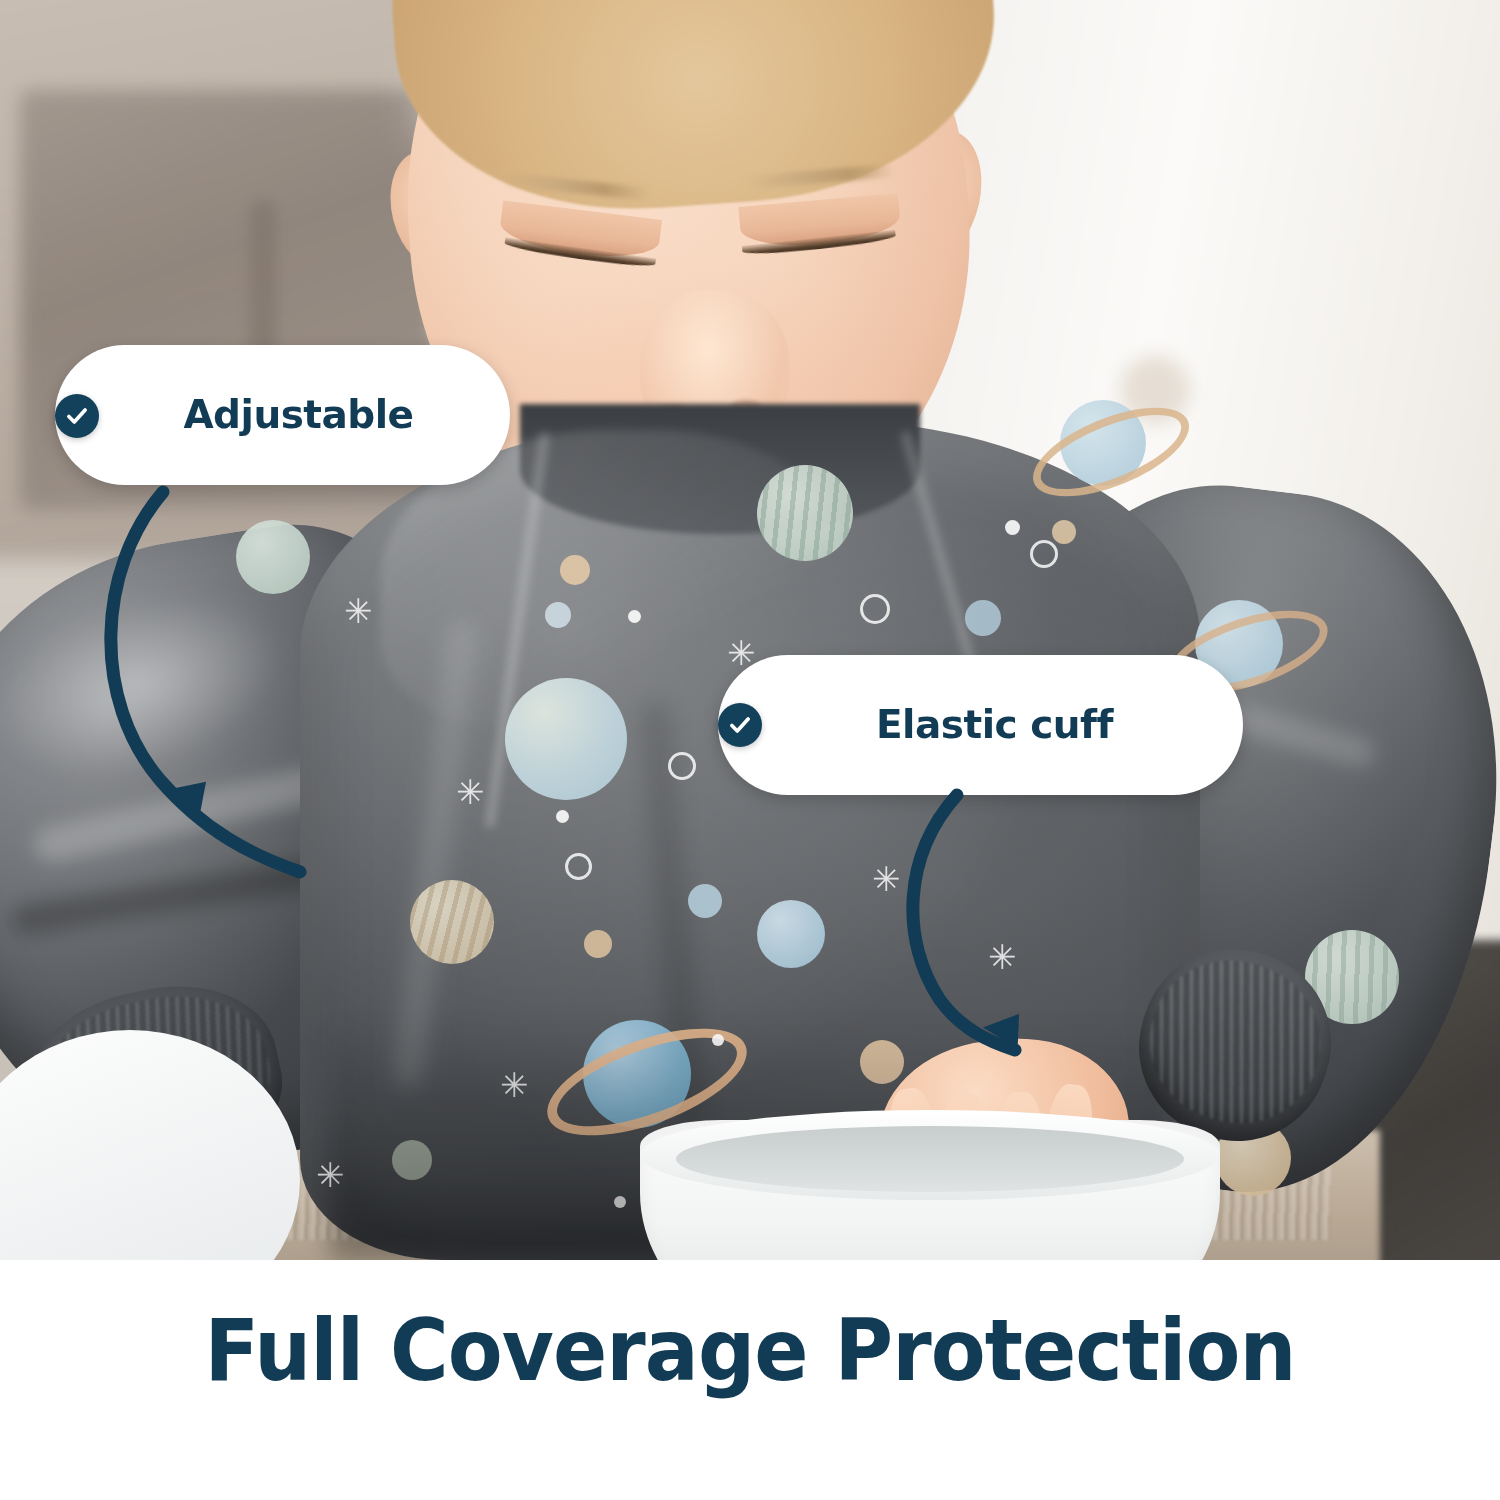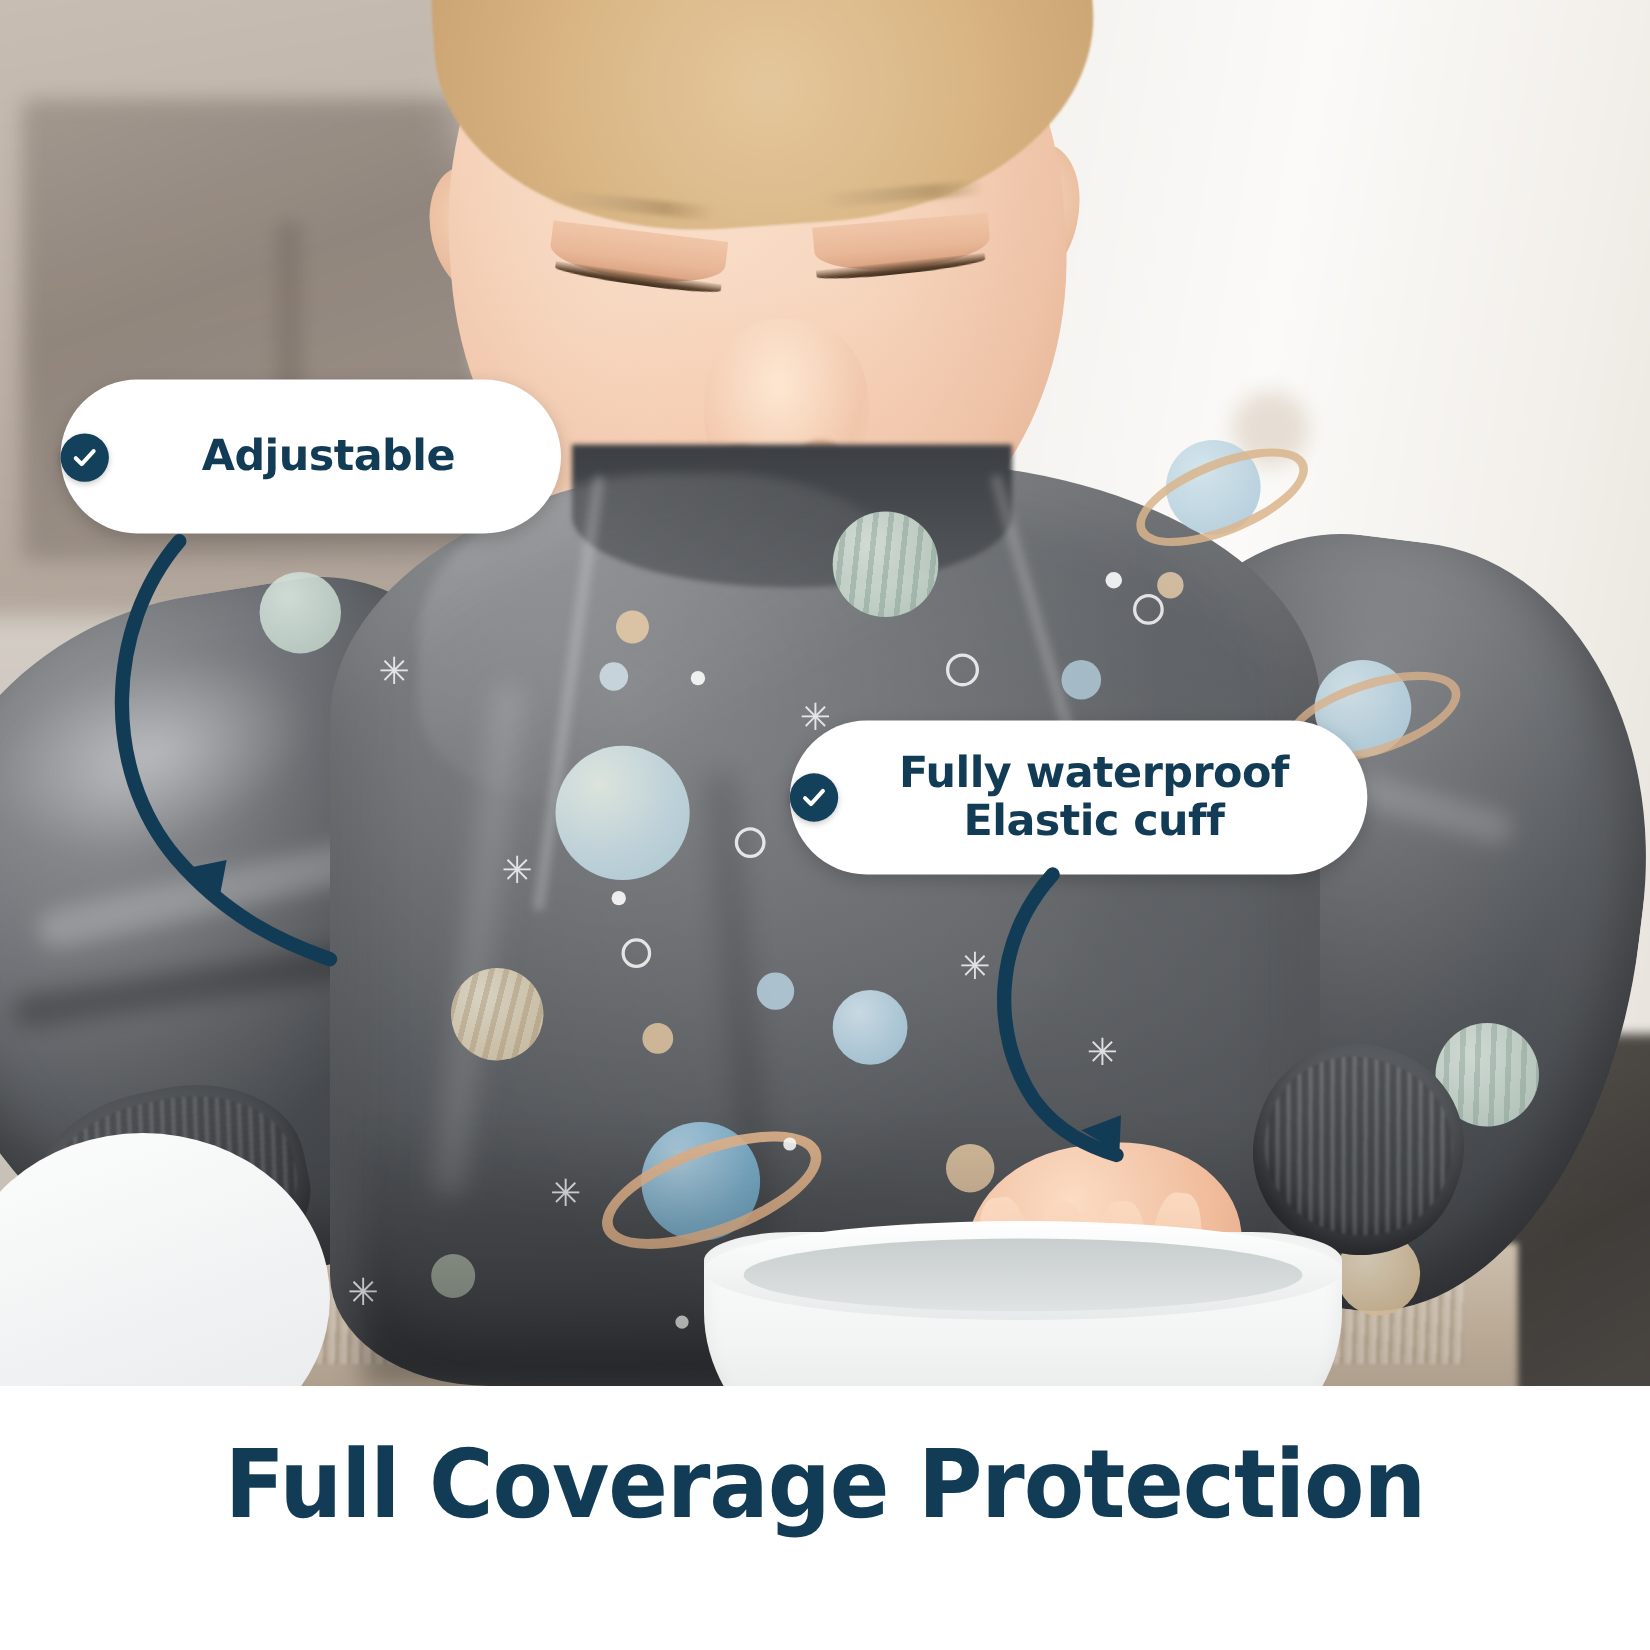--- a/index.html
+++ b/index.html
@@ -349,21 +349,20 @@
   </div>
 
   <div class="callout" id="callout-cuff">
     <div class="check-badge">
       <svg width="26" height="26" viewBox="0 0 24 24">
         <path d="M4.5 12.5 L9.5 17.5 L19.5 6.5" fill="none" stroke="#ffffff" stroke-width="3.4" stroke-linecap="round" stroke-linejoin="round"></path>
       </svg>
     </div>
     <div class="pill">
       <div class="pill-text">
-        <div>Fully waterproof</div>
         <div>Elastic cuff</div>
       </div>
     </div>
   </div>
 
 </div>
 
 <div id="headline">Full Coverage Protection</div>
 
 </body></html>

